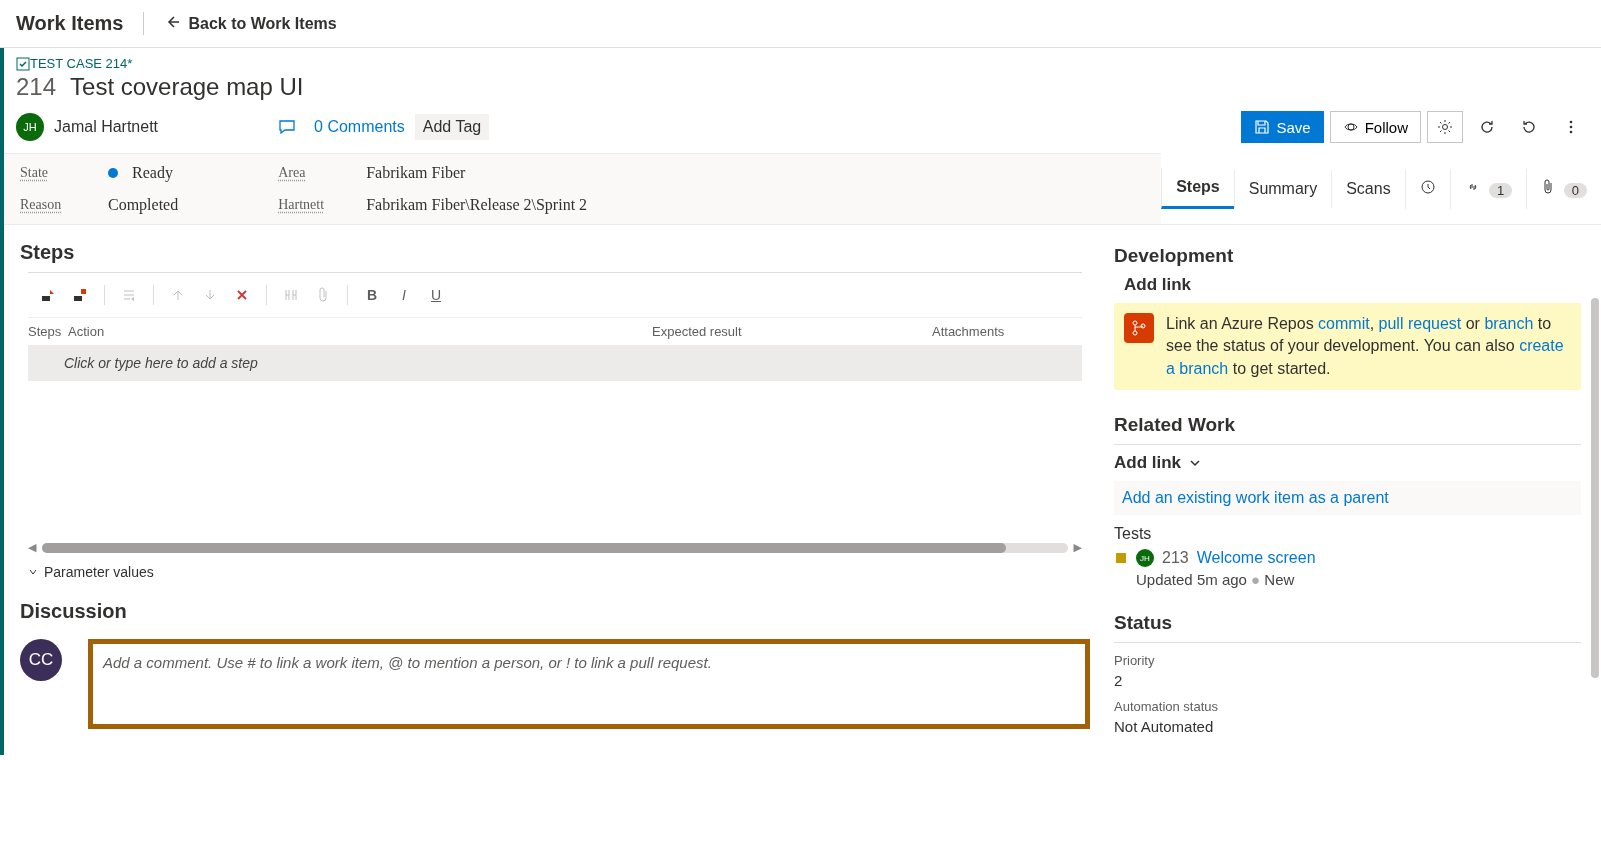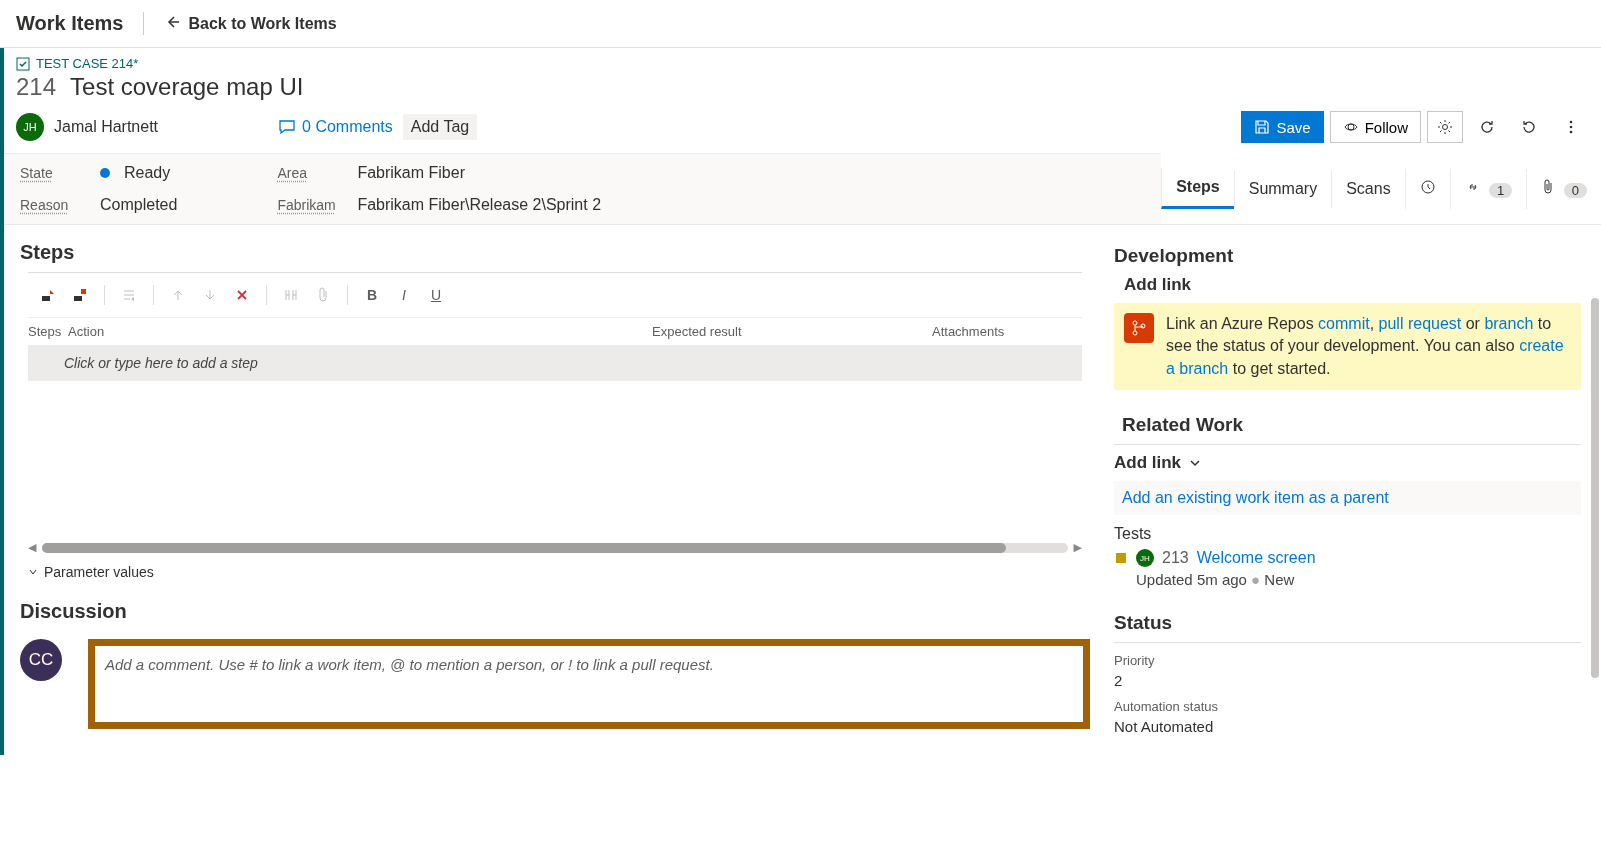--- a/index.html
+++ b/index.html
@@ -37,21 +37,20 @@
     border-left: 4px solid #006666;
   }
   .main-col {
     flex: 1;
     padding: 0 0 0 0;
     min-width: 0;
   }
   .breadcrumb {
     display: flex;
     align-items: center;
-    gap: 6px;
     padding: 8px 12px 2px 12px;
     color: #006666;
     font-size: 13px;
   }
   .breadcrumb svg { flex-shrink:0; }
   .title-row {
     display: flex;
     align-items: center;
     gap: 14px;
     padding: 0 12px 6px 12px;
@@ -77,21 +76,21 @@
     color: #fff;
     font-size: 11px;
     display: flex;
     align-items: center;
     justify-content: center;
     margin-right: 10px;
   }
   .avatar.cc { background:#3b2e58; width:42px; height:42px; font-size:17px;}
   .assignee { font-size: 16px; margin-right: 120px; }
   .comments {
-    display: flex; align-items: center; gap: 6px;
+    display: flex; align-items: center; gap: 18px;
     color: #0078d4; font-size: 16px; margin-right: 10px; cursor:pointer;
   }
   .add-tag {
     background: #f3f2f1; padding: 4px 8px; font-size: 16px; cursor:pointer;
   }
   .actions {
     margin-left: auto;
     display: flex; align-items:center; gap:6px;padding-left:8px;
   }
   .btn {
@@ -104,21 +103,21 @@
     width:36px; height:32px; display:flex; align-items:center; justify-content:center;
     cursor:pointer; border:1px solid transparent;
   }
   .icon-btn.boxed { border:1px solid #c8c6c4; }
   .fields-row {
     display:flex; gap:40px; padding:10px 16px;
     border-top:1px solid #eaeaea; border-bottom:1px solid #eaeaea;
     background:#faf9f8;
   }
   .fcol { display:flex; flex-direction:column; gap:14px; }
-  .frow { display:flex; align-items:center; gap:20px; }
+  .frow { display:flex; align-items:center; gap:28px;font-family:Liberation Serif, serif; }
   .flabel { color:#605e5c; font-size:14px; text-decoration: underline dotted #999; text-underline-offset:3px; min-width:60px;}
   .fval { font-size:16px; }
   .state-dot { width:10px; height:10px; border-radius:50%; background:#0078d4; display:inline-block; margin-right:14px;}
   .tabs {
     display:flex; align-items:center; margin-left:auto;
     border-bottom:1px solid #eaeaea;
   }
   .tab {
     padding:10px 14px; font-size:16px; cursor:pointer; border-left:1px solid #eaeaea;
   }
@@ -147,21 +146,21 @@
     margin:160px 24px 6px 24px; display:flex; align-items:center; gap:6px;
   }
   .hscroll .arrow{color:#888; font-size:11px;}
   .hscroll .track{flex:1; height:10px; background:#e1dfdd; border-radius:5px; position:relative;}
   .hscroll .thumb{position:absolute; left:0; top:0; height:10px; width:94%; background:#a19f9d; border-radius:5px;}
   .param-row{display:flex; align-items:center; gap:6px; padding:4px 24px; font-size:14px; cursor:pointer;}
   .discussion-box{
     display:flex; gap:16px; padding:8px 16px 16px 16px;
   }
   .comment-input{
-    flex:1; border:7px solid #a16207; min-height:90px; padding:10px;
+    flex:1; border:5px solid #a16207; min-height:90px; padding:10px;
     color:#605e5c; font-style:italic; font-size:15px;
   }
   
   .sidepane{
     width:495px; flex-shrink:0; padding:10px 20px 20px 8px;
     border-left:0;
   }
   .sp-section-h{font-size:19px; font-weight:600; margin:10px 0 8px 0;}
   .sp-sub-h{font-size:17px; font-weight:600; margin:8px 0;}
   .dev-box{
@@ -283,21 +282,21 @@
             <span class="flabel">Reason</span>
             <span class="fval">Completed</span>
           </div>
         </div>
         <div class="fcol" style="margin-left:60px;">
           <div class="frow">
             <span class="flabel">Area</span>
             <span class="fval">Fabrikam Fiber</span>
           </div>
           <div class="frow">
-            <span class="flabel">Fabrikam</span>
+            <span class="flabel">Hartnett</span>
             <span class="fval">Fabrikam Fiber\Release 2\Sprint 2</span>
           </div>
         </div>
       </div>
       <div class="tabs">
         <div class="tab active">Steps</div>
         <div class="tab">Summary</div>
         <div class="tab">Scans</div>
         <div class="tab">
           <svg width="16" height="16" viewBox="0 0 16 16">
@@ -423,21 +422,21 @@
                   <circle cx="5" cy="14" r="2" fill="none" stroke="#fff"></circle>
                   <circle cx="13" cy="7" r="2" fill="none" stroke="#fff"></circle>
                   <path d="M5 6 V12 M5 9 C5 7 11 9 13 7" stroke="#fff" fill="none"></path>
                 </svg>
           </div>
           <div class="dev-text">
             <span>Link an Azure Repos </span><a>commit</a><span>, </span><a>pull request</a><span> or </span><a>branch</a><span> to see the status of your development. You can also </span><a>create a branch</a><span> to get started.</span>
           </div>
         </div>
 
-        <div class="sp-section-h" style="margin-top:24px;margin-left:8px;">Related Work</div>
+        <div class="sp-section-h" style="margin-top:24px;">Related Work</div>
         <hr class="hr" style="margin:4px 0 8px 0;">
         <div class="addlink-dd">
           <span>Add link</span>
           <svg width="12" height="12" viewBox="0 0 12 12">
                 <path d="M2 4 L6 8 L10 4" stroke="#323130" fill="none" stroke-width="1.5"></path>
               </svg>
         </div>
         <div class="link-row">Add an existing work item as a parent</div>
 
         <div class="tests-lbl">Tests</div>

